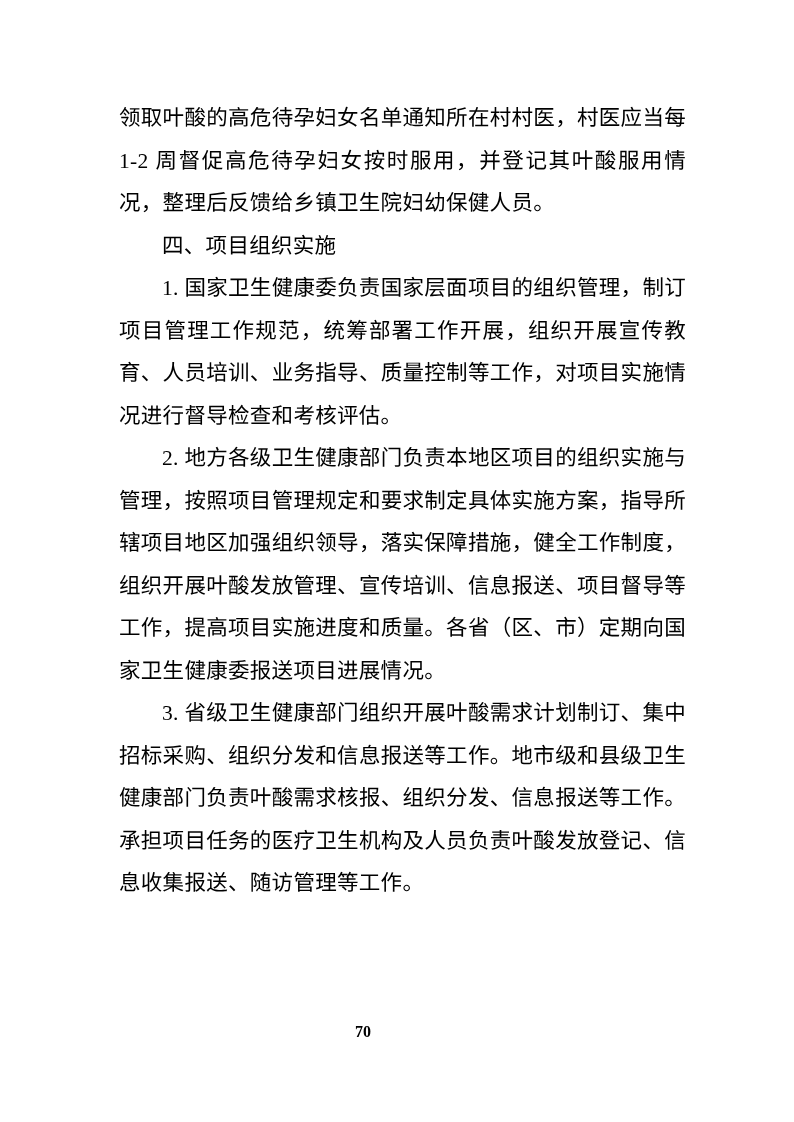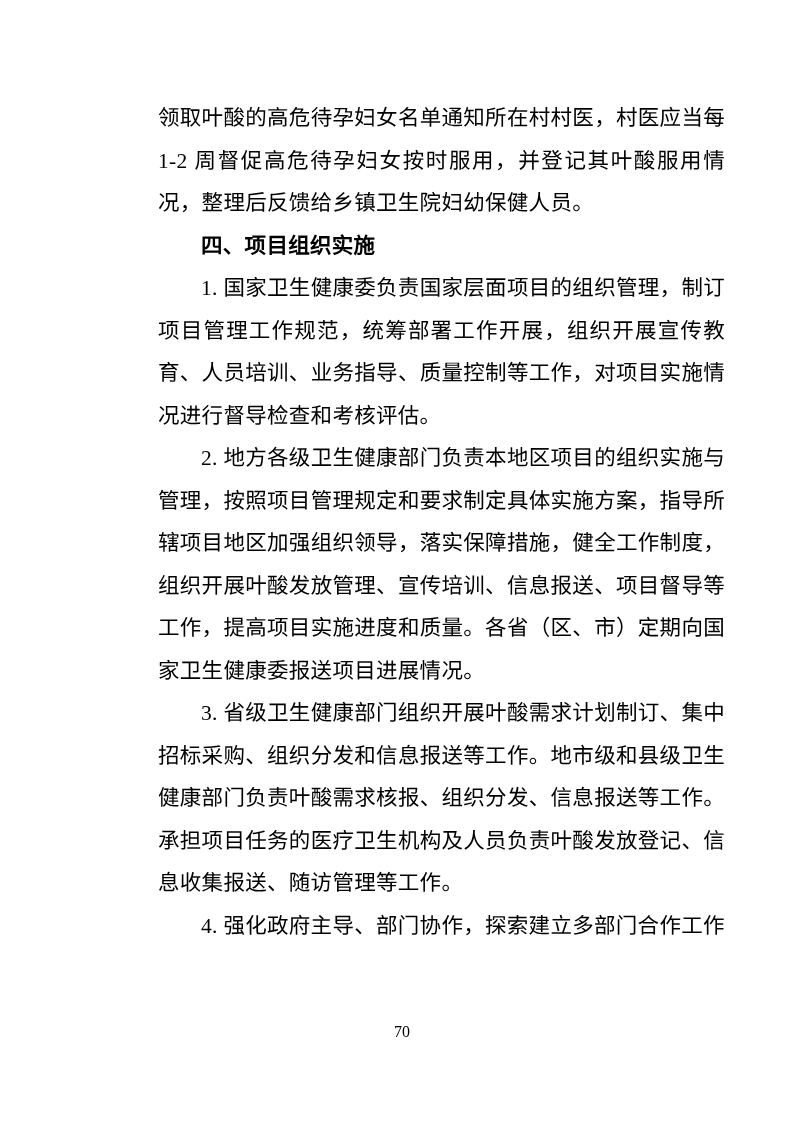--- a/index.html
+++ b/index.html
@@ -7,21 +7,20 @@
     padding: 0;
     background: #ffffff;
   }
   .page {
     position: relative;
     width: 726px;
     height: 1122px;
     background: #ffffff;
     overflow: hidden;
     color: #000000;
-    margin-left: 39px;
   }
   .doc-content {
     position: absolute;
     left: 119px;
     top: 97px;
     width: 567px;
   }
   .para, .h1, .h2 {
     margin: 0;
     padding: 0;
@@ -35,50 +34,50 @@
   }
   .para {
     font-family: "Liberation Serif", "DejaVu Serif", serif;
     text-indent: 2em;
   }
   .para.no-indent {
     text-indent: 0;
   }
   .h1 {
     font-family: "Liberation Sans", "DejaVu Sans", sans-serif;
-    font-weight: bold;
+    font-weight: normal;
     text-indent: 2em;
   }
   .h2 {
     font-family: "Liberation Serif", "DejaVu Serif", serif;
     font-weight: bold;
     text-indent: 2em;
   }
   .page-footer {
     position: absolute;
     left: 0;
     top: 1022px;
     width: 100%;
     text-align: center;
   }
   .page-number {
     font-family: "Liberation Serif", "DejaVu Serif", serif;
     font-size: 16px;
     line-height: 20px;
     color: #000000;
+    font-weight: bold;
   }
 </style>
 </head>
 <body>
 
 <div class="page">
   <div class="doc-content" id="doc-content">
       <p class="para no-indent">领取叶酸的高危待孕妇女名单通知所在村村医，村医应当每1-2 周督促高危待孕妇女按时服用，并登记其叶酸服用情况，整理后反馈给乡镇卫生院妇幼保健人员。</p>
       <p class="h1">四、项目组织实施</p>
       <p class="para">1. 国家卫生健康委负责国家层面项目的组织管理，制订项目管理工作规范，统筹部署工作开展，组织开展宣传教育、人员培训、业务指导、质量控制等工作，对项目实施情况进行督导检查和考核评估。</p>
       <p class="para">2. 地方各级卫生健康部门负责本地区项目的组织实施与管理，按照项目管理规定和要求制定具体实施方案，指导所辖项目地区加强组织领导，落实保障措施，健全工作制度，组织开展叶酸发放管理、宣传培训、信息报送、项目督导等工作，提高项目实施进度和质量。各省（区、市）定期向国家卫生健康委报送项目进展情况。</p>
       <p class="para">3. 省级卫生健康部门组织开展叶酸需求计划制订、集中招标采购、组织分发和信息报送等工作。地市级和县级卫生健康部门负责叶酸需求核报、组织分发、信息报送等工作。承担项目任务的医疗卫生机构及人员负责叶酸发放登记、信息收集报送、随访管理等工作。</p>
-      <p class="para">4. 强化政府主导、部门协作，探索建立多部门合作工作</p>
     </div>
   <div class="page-footer">
     <span class="page-number">70</span>
   </div>
 </div>
 
 </body></html>

